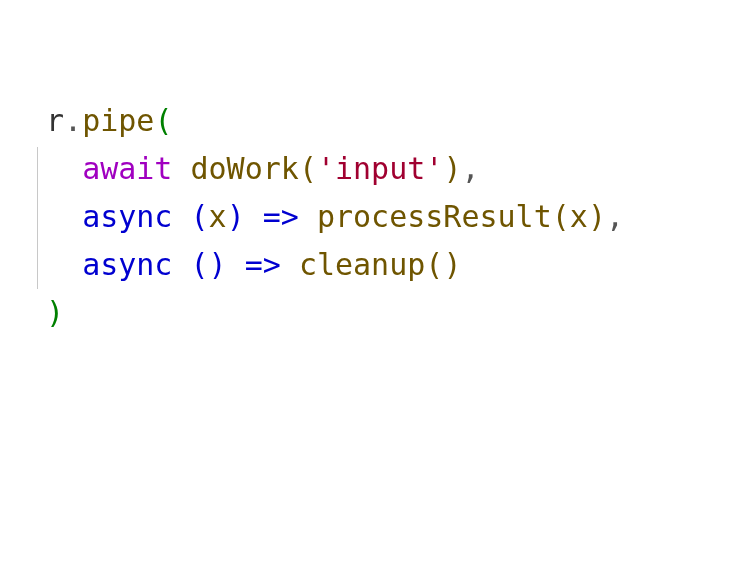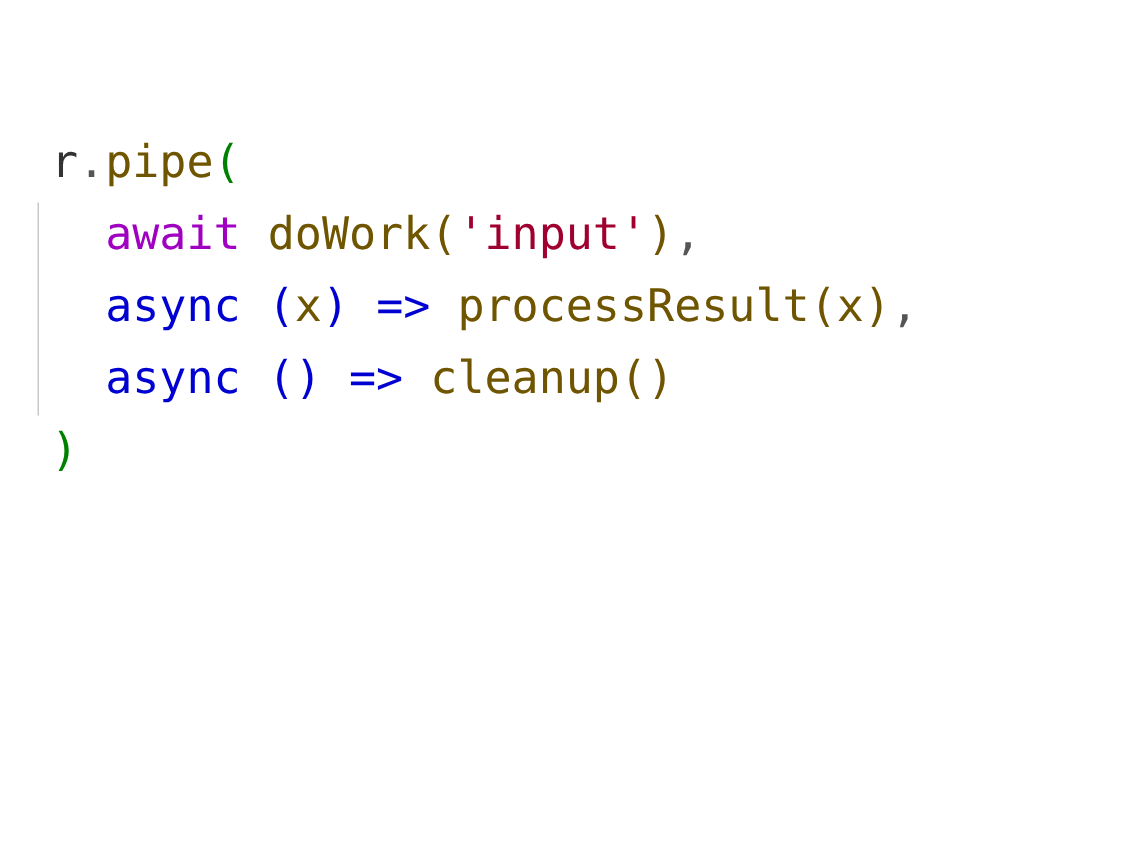--- a/index.html
+++ b/index.html
@@ -4,21 +4,21 @@
 <style>
   html, body {
     margin: 0;
     padding: 0;
     width: 755px;
     height: 561px;
     background: #ffffff;
     overflow: hidden;
   }
   pre.code {
-    margin: 0;
+    margin: 12px;
     padding: 85px 0 0 34px;
     font-family: "DejaVu Sans Mono", "Menlo", "Consolas", monospace;
     font-size: 30px;
     line-height: 1.6;
     white-space: pre;
     position: relative;
   }
   .tok-ident   { color: #333333; }
   .tok-punct   { color: #555555; }
   .tok-funcdef { color: #6f5500; }  

